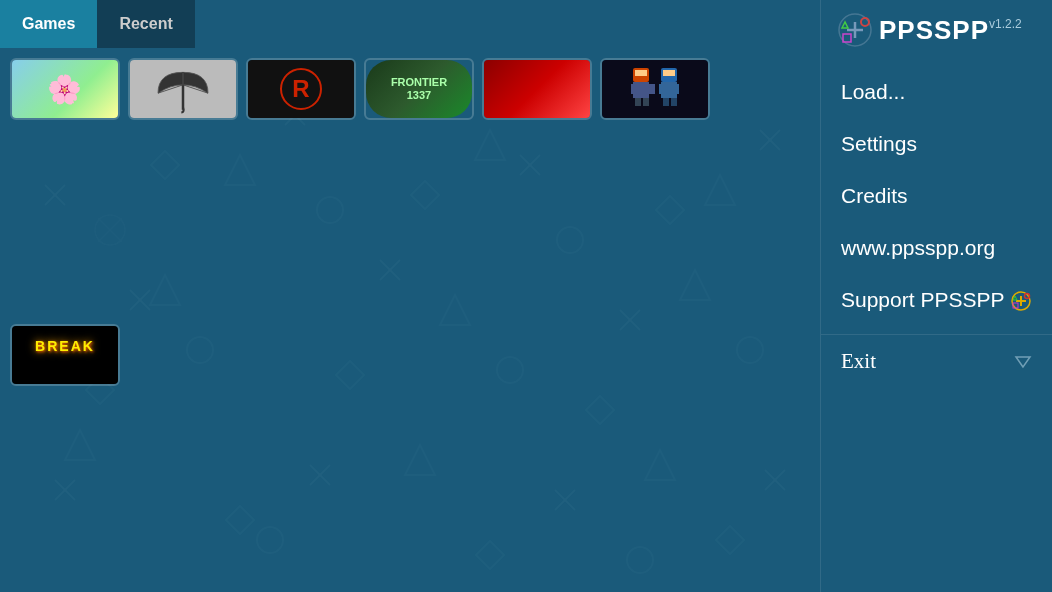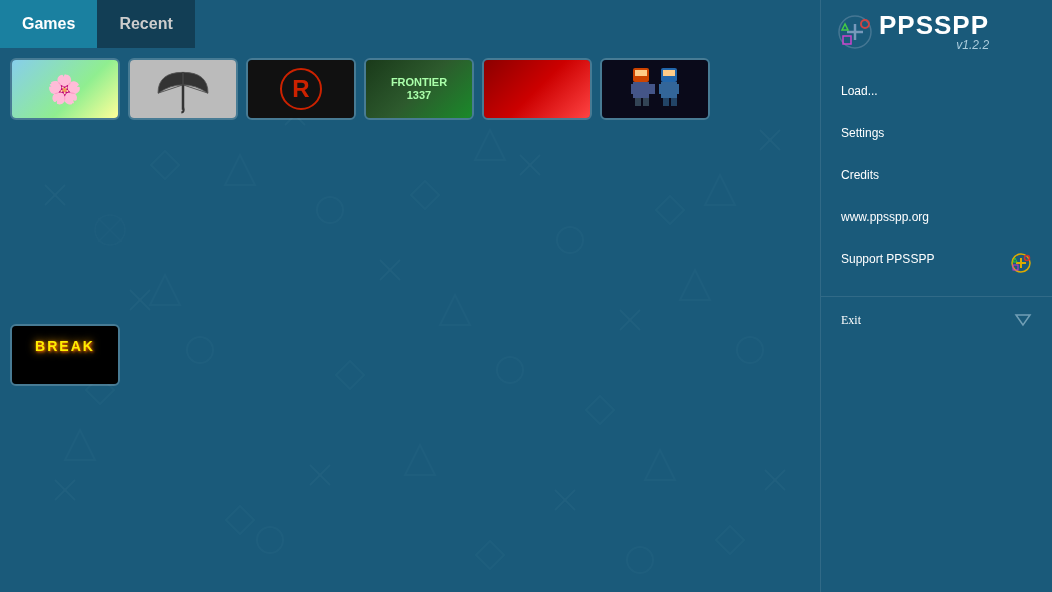--- a/index.html
+++ b/index.html
@@ -114,20 +114,21 @@
     .game-thumb-4 {
       background: linear-gradient(135deg, #1a3a1a 0%, #2d5a2d 50%, #1a8a2a 100%);
       display: flex;
       align-items: center;
       justify-content: center;
       font-size: 11px;
       color: #aaffaa;
       font-weight: bold;
       text-align: center;
       line-height: 1.2;
+      border-radius: 25px;
     }
 
     .game-thumb-5 {
       background: linear-gradient(135deg, #8b0000 0%, #cc0000 50%, #ff4444 100%);
     }
 
     .game-thumb-6 {
       background: #111;
       display: flex;
       align-items: center;
@@ -173,50 +174,48 @@
     }
 
     .logo-icon {
       width: 36px;
       height: 36px;
       flex-shrink: 0;
     }
 
     .logo-text-block {
       display: flex;
-      flex-direction: column;
     }
 
     .logo-title {
       font-size: 26px;
       font-weight: bold;
       color: white;
       letter-spacing: 1px;
       line-height: 1;
     }
 
     .logo-version {
       font-size: 12px;
       color: #aaccdd;
       text-align: right;
-      font-style: italic;
     }
 
     .sidebar-menu {
       width: 100%;
       flex: 1;
       display: flex;
       flex-direction: column;
       margin-top: 10px;
     }
 
     .menu-item {
       width: 100%;
       padding: 14px 20px;
-      font-size: 12px;
+      font-size: 21px;
       color: white;
       cursor: pointer;
       background: transparent;
       border: none;
       text-align: left;
       display: flex;
       align-items: center;
       justify-content: space-between;
     }
 
@@ -427,21 +426,21 @@
     </button>
     <button class="menu-item">
       <span>Settings</span>
     </button>
     <button class="menu-item">
       <span>Credits</span>
     </button>
     <button class="menu-item">
       <span>www.ppsspp.org</span>
     </button>
-    <button class="menu-item" style="display:flex;align-items:flex-start;justify-content:space-between;">
+    <button class="menu-item" style="display:flex;align-items:flex-end;justify-content:space-between;">
       <span>Support PPSSPP</span>
       <svg width="22" height="22" viewBox="0 0 22 22" xmlns="http://www.w3.org/2000/svg">
 
         <circle cx="11" cy="11" r="9" fill="none" stroke="#ddaa00" stroke-width="1.5"></circle>
         <line x1="6" y1="11" x2="16" y2="11" stroke="#ddaa00" stroke-width="2"></line>
         <line x1="11" y1="6" x2="11" y2="16" stroke="#ddaa00" stroke-width="2"></line>
         <circle cx="17" cy="6" r="2.5" fill="none" stroke="#cc3333" stroke-width="1.5"></circle>
         <polygon points="5,6 3,10 7,10" fill="none" stroke="#33cc33" stroke-width="1"></polygon>
         <rect x="3" y="13" width="5" height="5" fill="none" stroke="#cc33cc" stroke-width="1"></rect>
       </svg>

